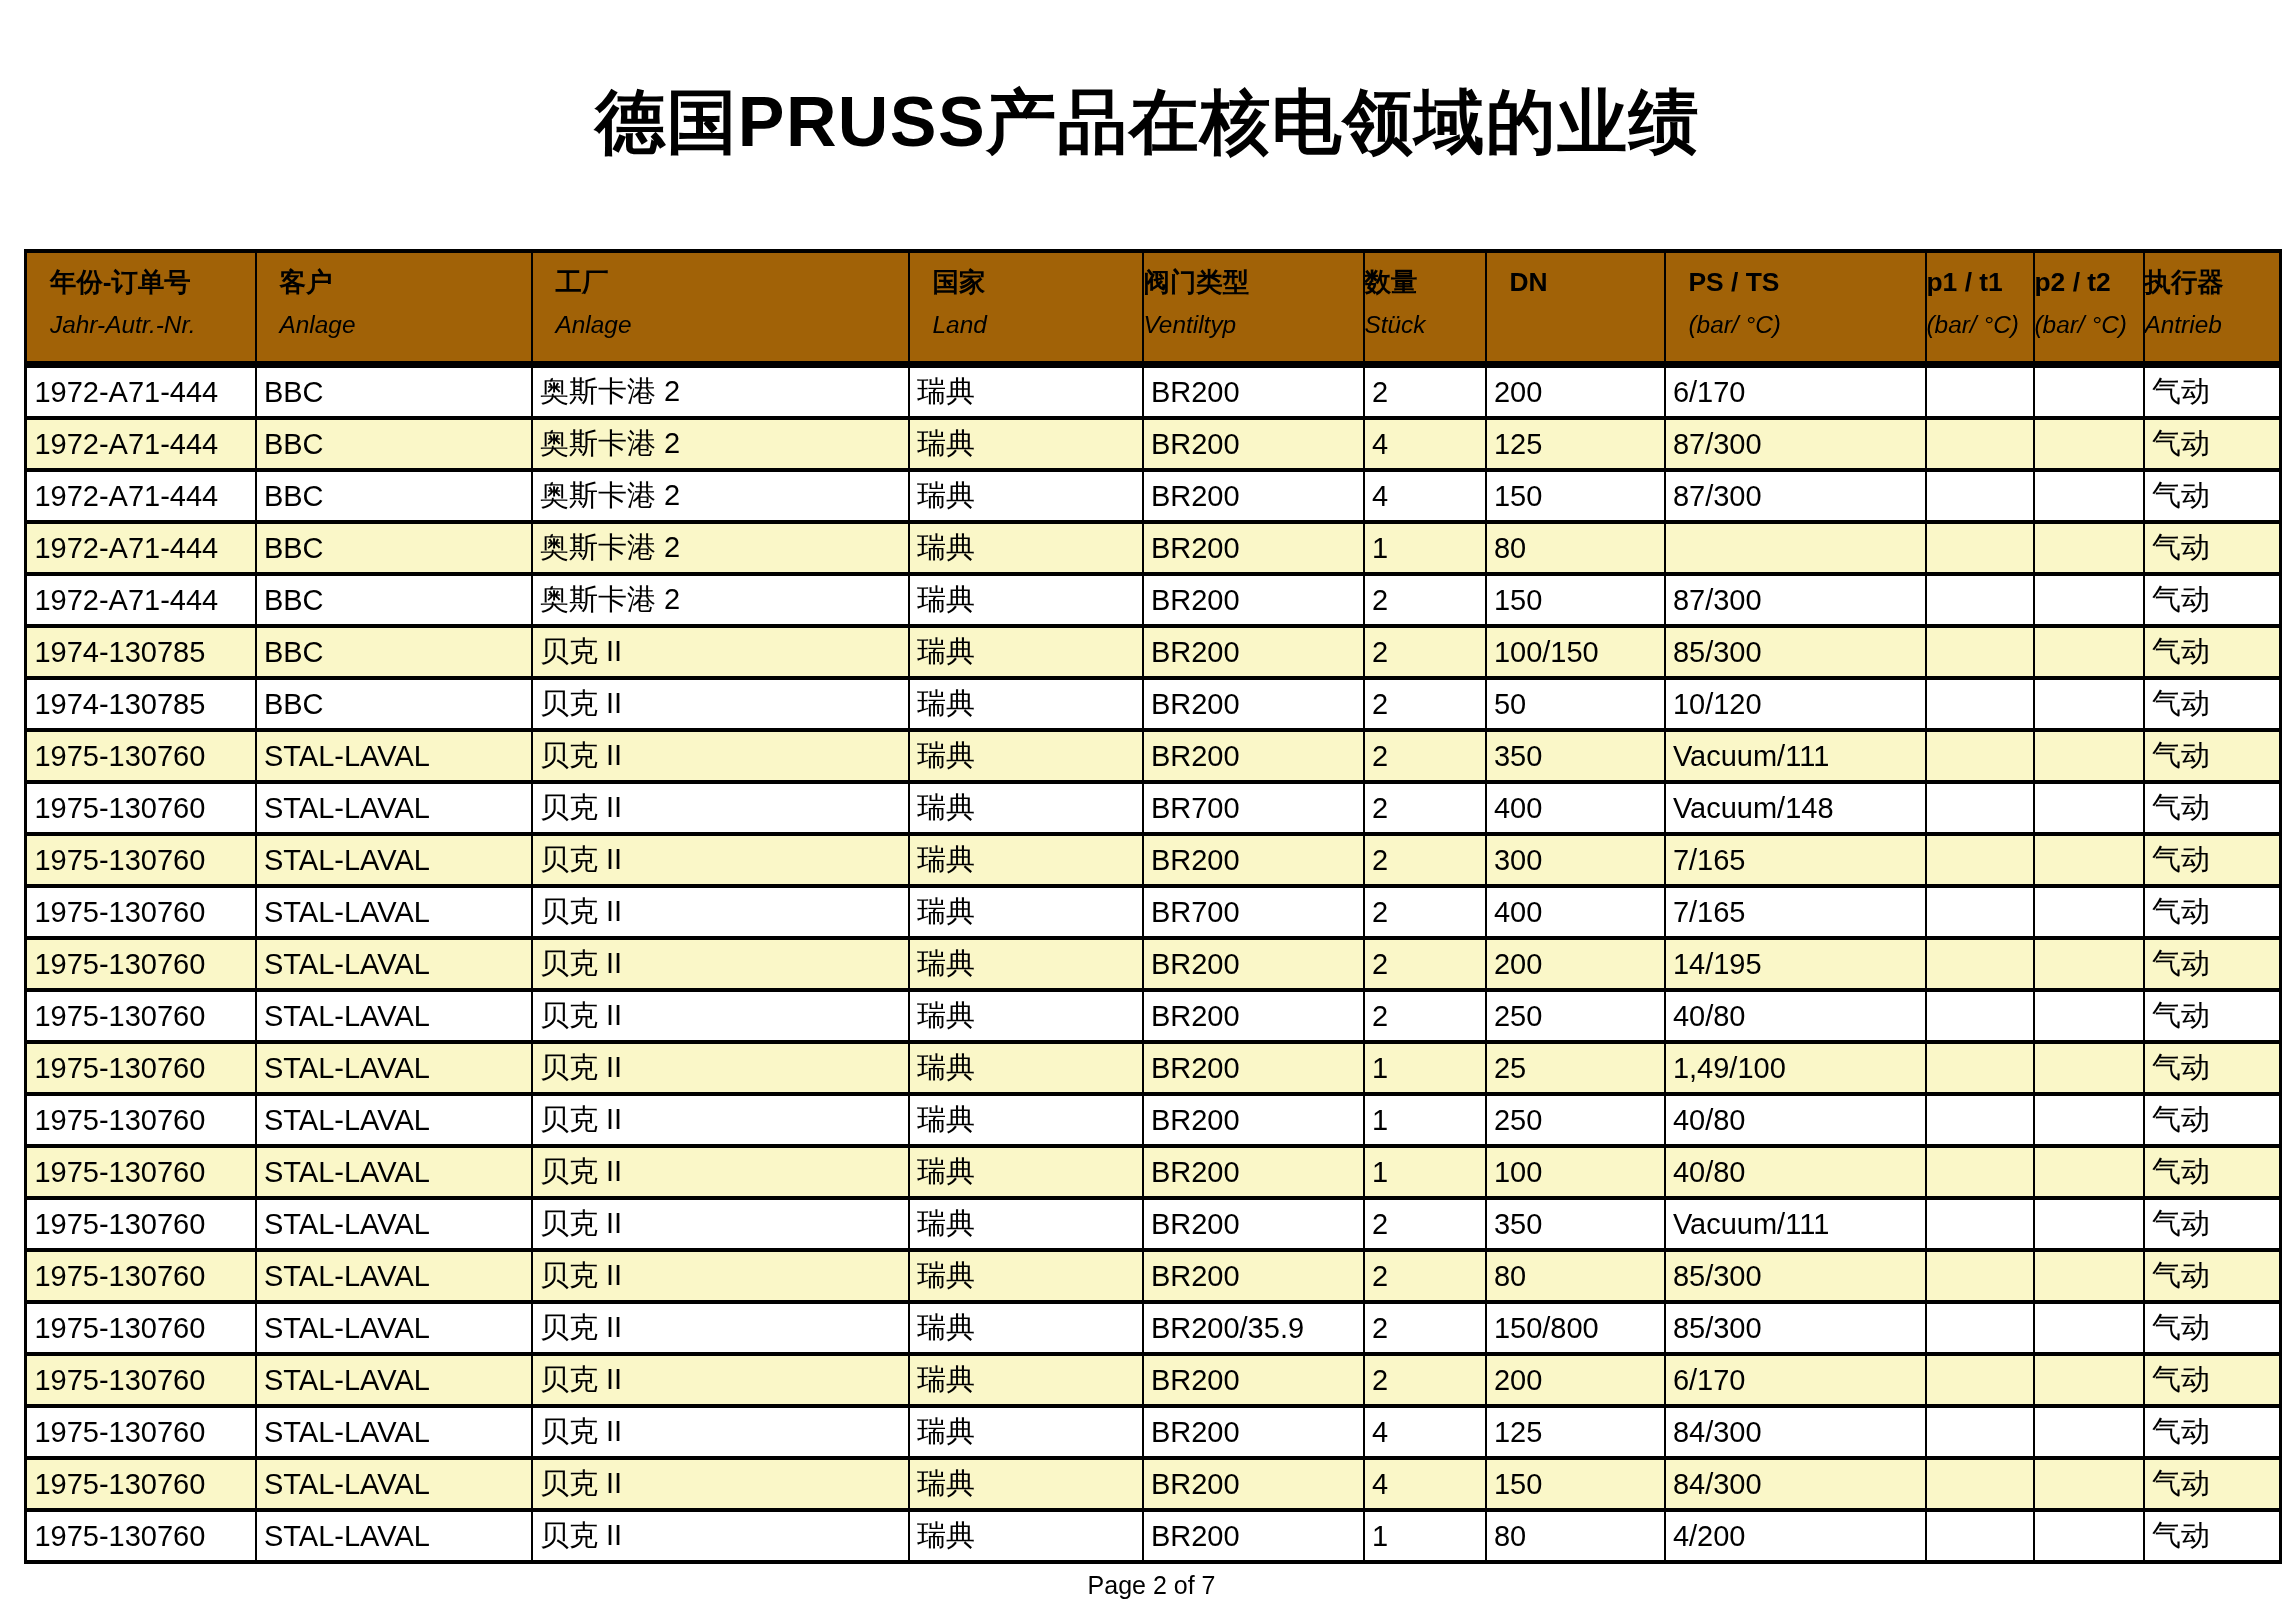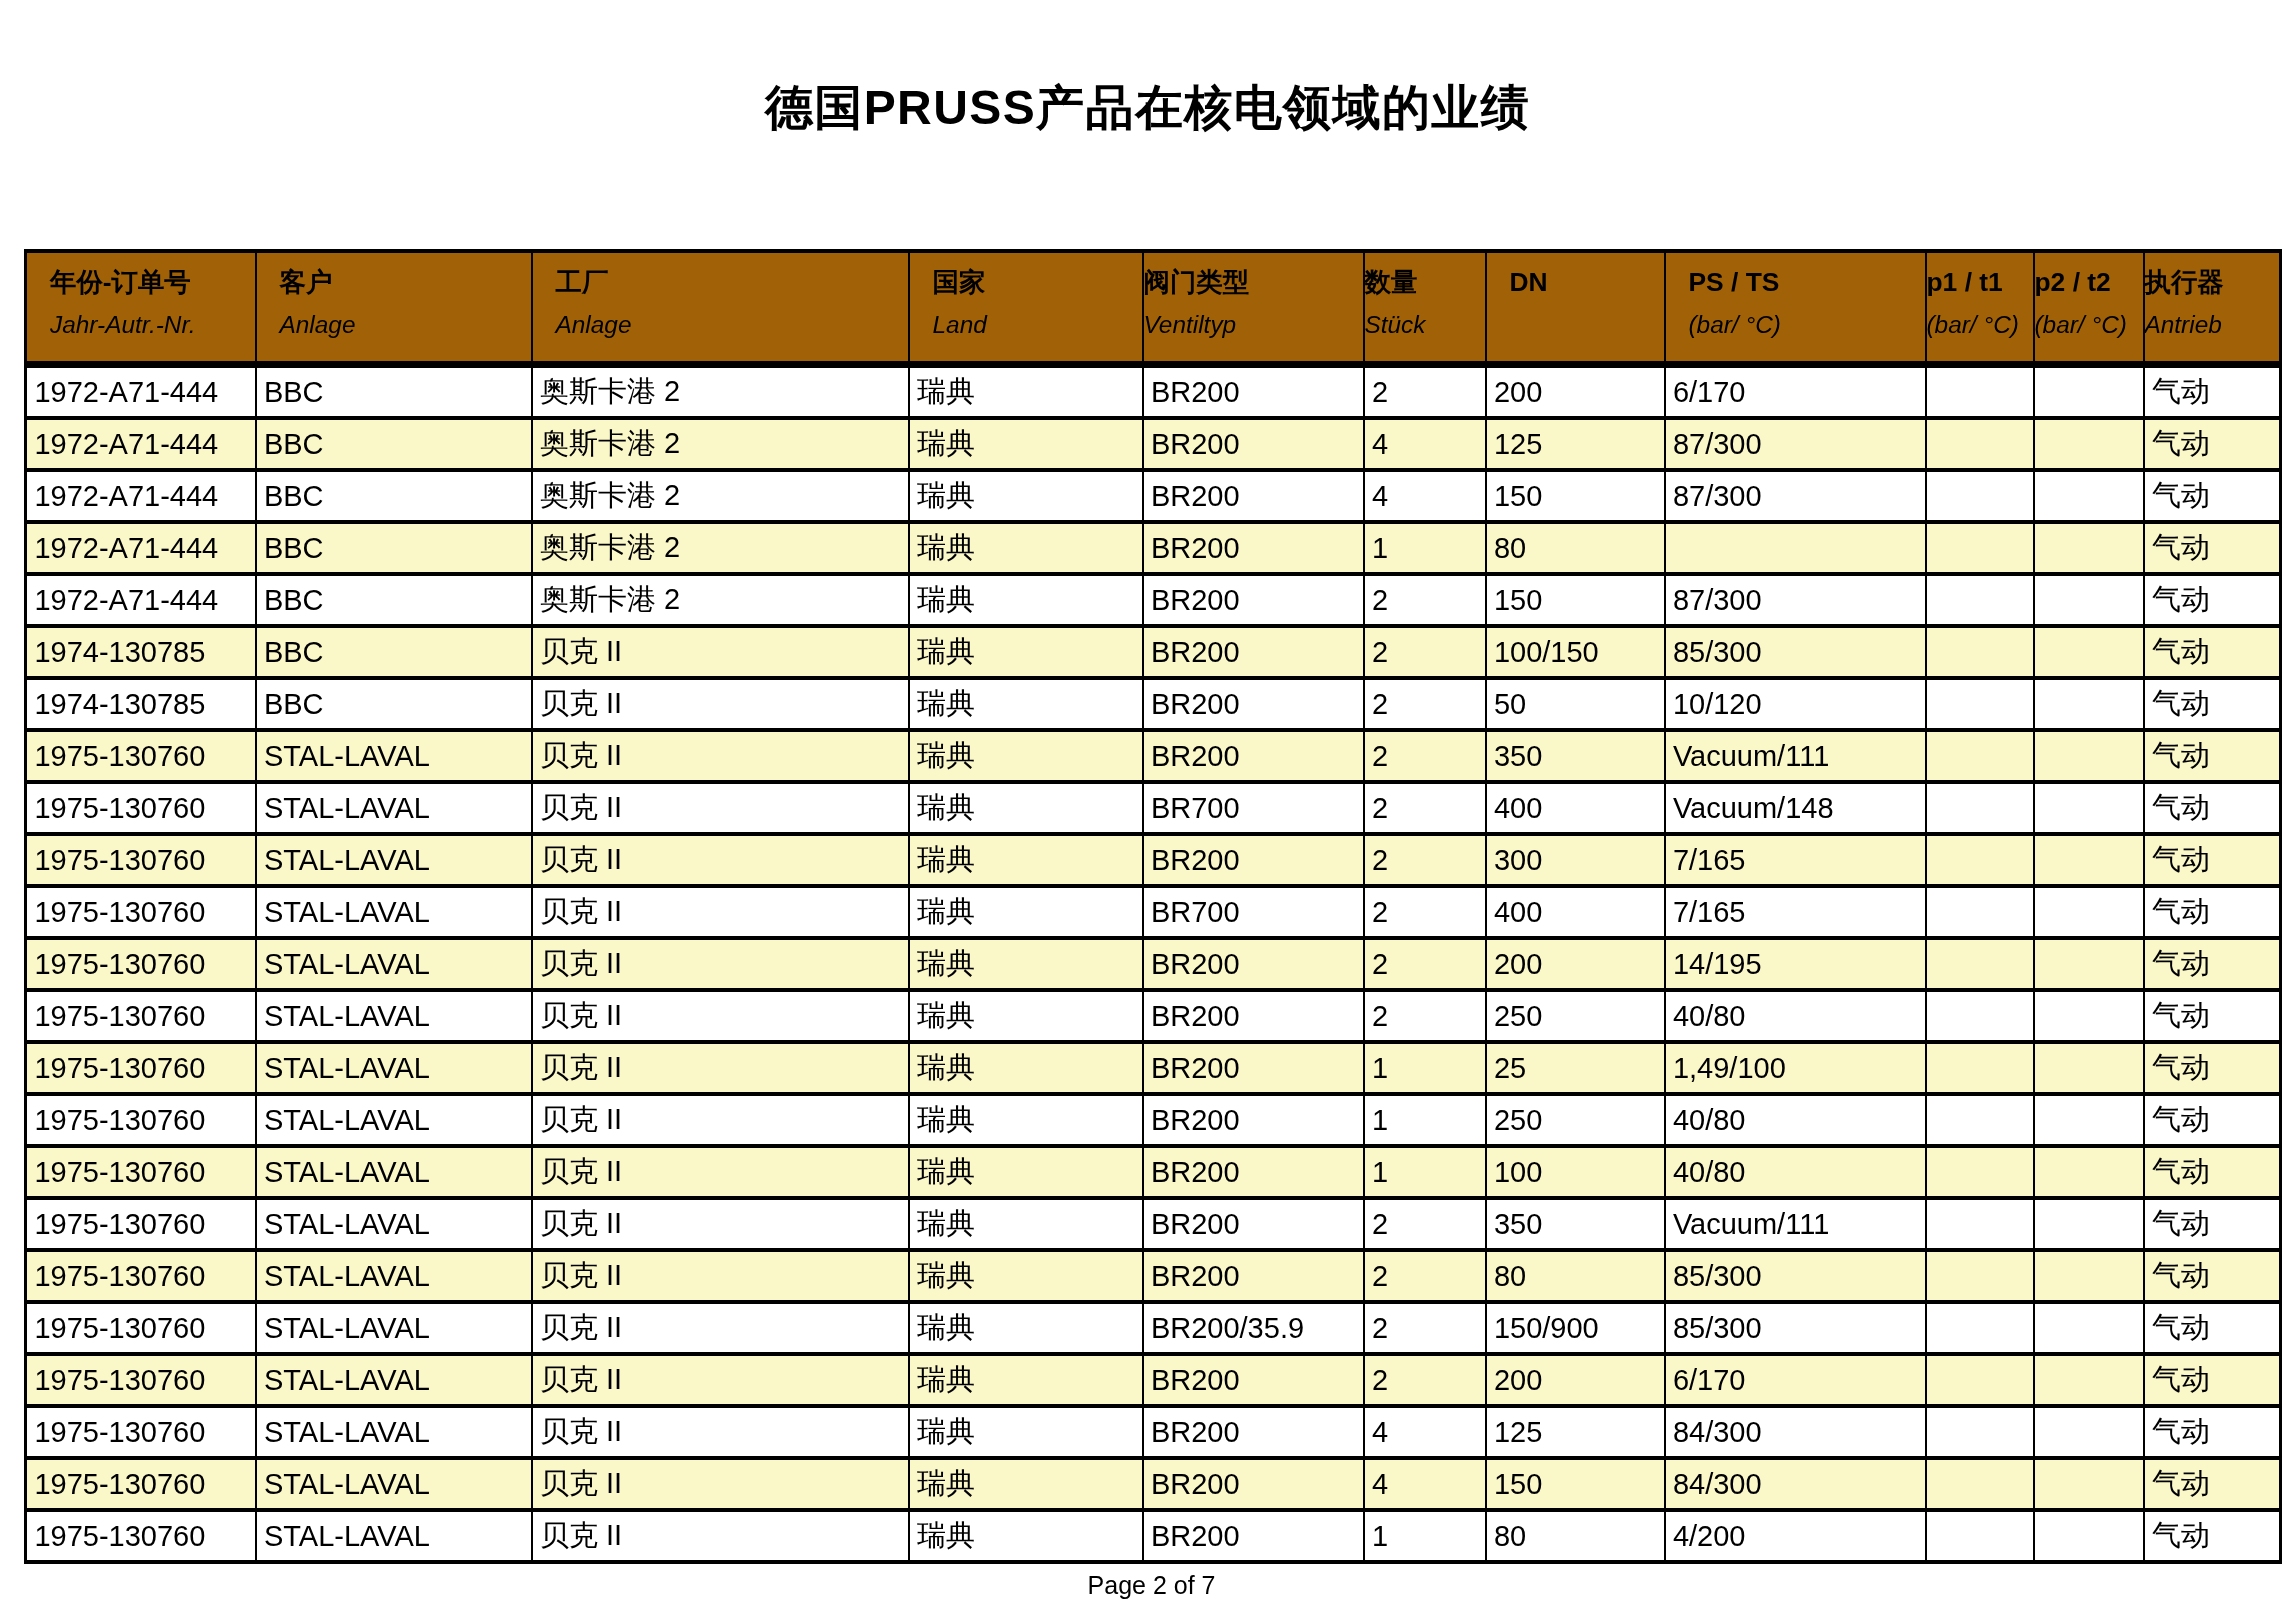--- a/index.html
+++ b/index.html
@@ -7,21 +7,21 @@
     position:relative;
     width:2295px; height:1618px;
     background:#ffffff;
     font-family:"Liberation Sans", "DejaVu Sans", sans-serif;
     color:#000000;
     overflow:hidden;
   }
   .title {
     position:absolute; top:76px; left:0; width:2295px;
     text-align:center;
-    font-size:48px; font-weight:bold;
+    font-size:70px; font-weight:bold;
     letter-spacing:1.4px;
     white-space:nowrap;
   }
   table.orders {
     position:absolute; left:24px; top:249px;
     width:2255px;
     border-collapse:collapse;
     table-layout:fixed;
     border:3.4px solid #000;
   }
@@ -366,21 +366,21 @@
           <td></td>
           <td>气动</td>
         </tr>
         <tr>
           <td>1975-130760</td>
           <td>STAL-LAVAL</td>
           <td>贝克 II</td>
           <td>瑞典</td>
           <td>BR200/35.9</td>
           <td>2</td>
-          <td>150/900</td>
+          <td>150/800</td>
           <td>85/300</td>
           <td></td>
           <td></td>
           <td>气动</td>
         </tr>
         <tr class="alt">
           <td>1975-130760</td>
           <td>STAL-LAVAL</td>
           <td>贝克 II</td>
           <td>瑞典</td>

